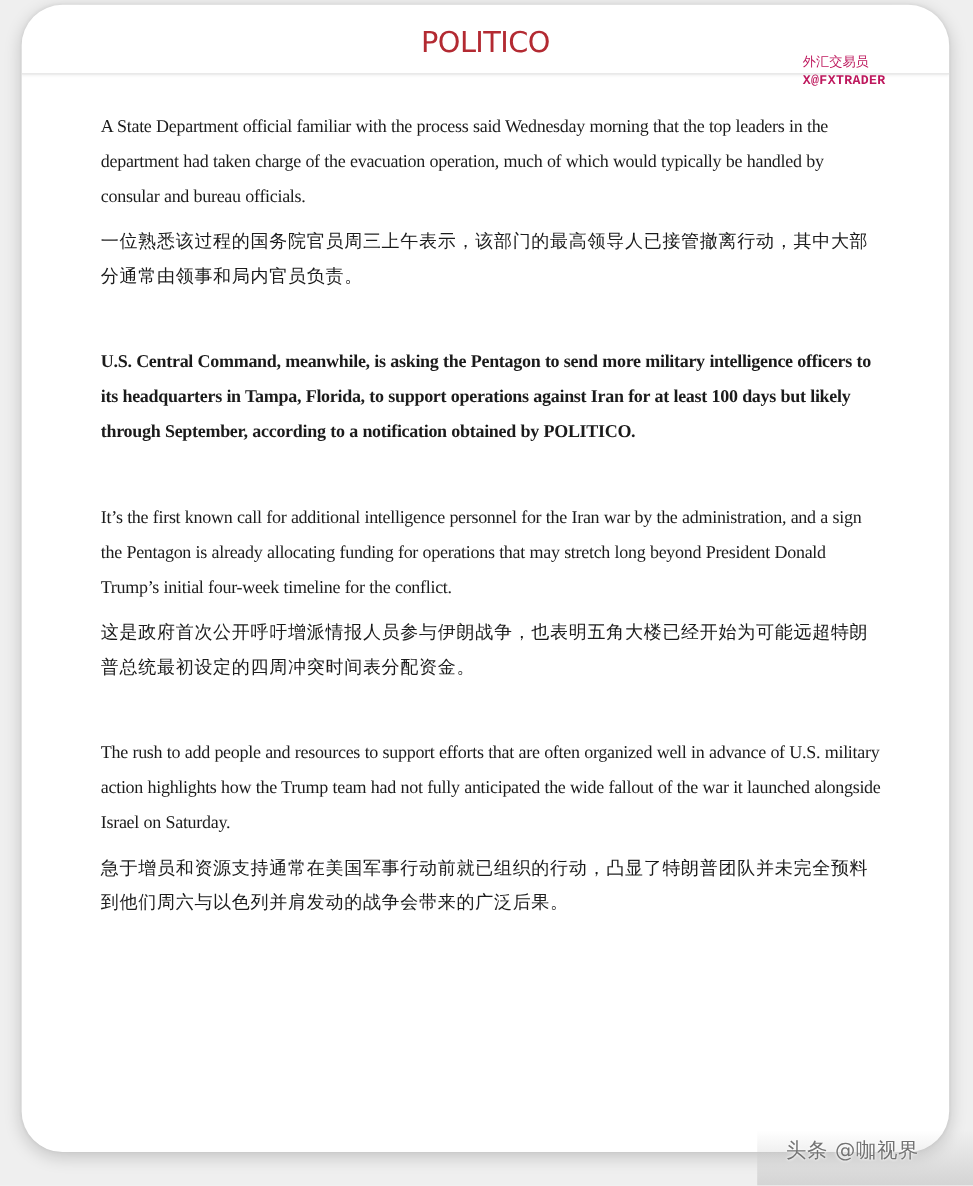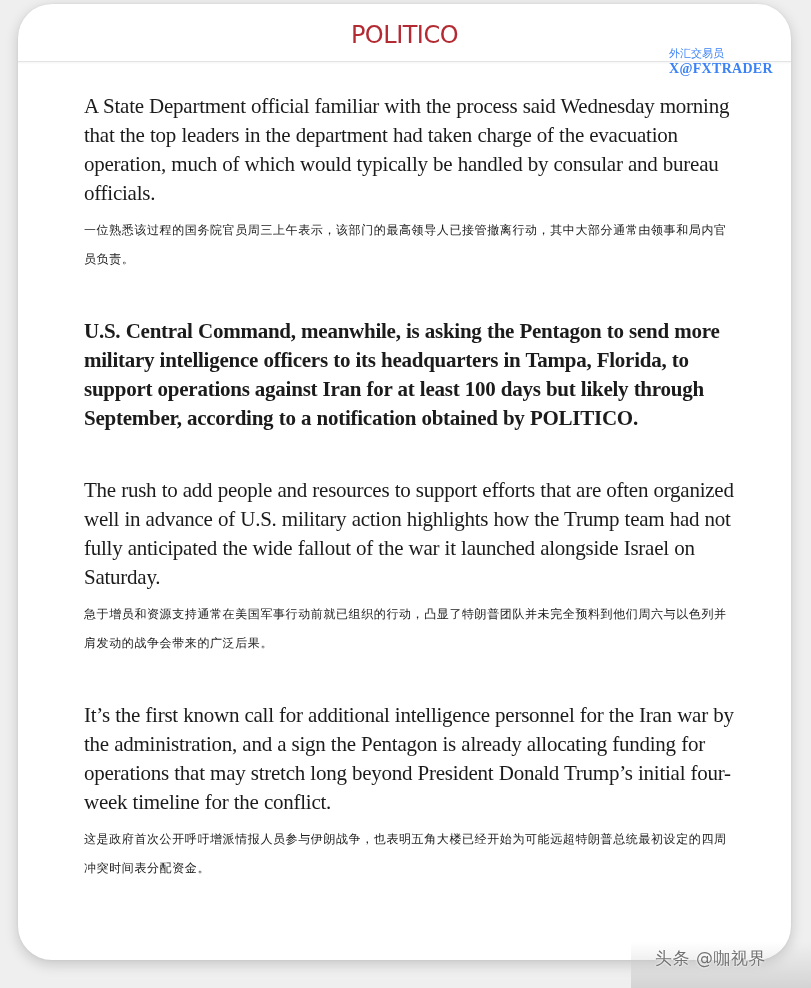--- a/index.html
+++ b/index.html
@@ -43,44 +43,44 @@
     font-family: "DejaVu Sans", "Liberation Sans", sans-serif;
     font-size: 24px;
     letter-spacing: -0.5px;
     color: #b32a32;
     line-height: 1;
   }
   .watermark {
     position: absolute;
     left: 651px;
     top: 42px;
-    font-family: Liberation Serif, serif;
-    color: #3b82f6;
+    font-family: Liberation Mono, monospace;
+    color: #be185d;
     line-height: 15px;
   }
   .watermark .wm-line1 { font-size: 11px; }
-  .watermark .wm-line2 { font-size: 14px; font-weight: bold; letter-spacing: 0.3px; }
+  .watermark .wm-line2 { font-size: 11px; font-weight: bold; letter-spacing: 0.3px; }
   .article {
     position: absolute;
     left: 66px;
     top: 88px;
     width: 650px;
   }
   .para-en {
     margin: 0;
-    font-size: 21px;
+    font-size: 15px;
     line-height: 29px;
     color: #1b1b1b;
     letter-spacing: -0.25px;
     word-spacing: 0.3px;
   }
   .para-zh {
     margin: 8px 0 0 0;
     font-family: "DejaVu Serif", "Liberation Serif", serif;
-    font-size: 12px;
+    font-size: 15px;
     line-height: 29px;
     color: #1b1b1b;
     letter-spacing: 0.6px;
   }
   .block { margin-bottom: 43px; }
   .block.b2 { margin-bottom: 43px; font-weight: bold; }
   .footer-mark {
     position: absolute;
     right: 0;
     top: 942px;
@@ -113,24 +113,24 @@
 
   <div class="article">
     <div class="block">
       <p class="para-en">A State Department official familiar with the process said Wednesday morning that the top leaders in the department had taken charge of the evacuation operation, much of which would typically be handled by consular and bureau officials.</p>
       <p class="para-zh">一位熟悉该过程的国务院官员周三上午表示，该部门的最高领导人已接管撤离行动，其中大部分通常由领事和局内官员负责。</p>
     </div>
     <div class="block b2">
       <p class="para-en">U.S. Central Command, meanwhile, is asking the Pentagon to send more military intelligence officers to its headquarters in Tampa, Florida, to support operations against Iran for at least 100 days but likely through September, according to a notification obtained by POLITICO.</p>
     </div>
     <div class="block">
+      <p class="para-en">It’s the first known call for additional intelligence personnel for the Iran war by the administration, and a sign the Pentagon is already allocating funding for operations that may stretch long beyond President Donald Trump’s initial four-week timeline for the conflict.</p>
+      <p class="para-zh">这是政府首次公开呼吁增派情报人员参与伊朗战争，也表明五角大楼已经开始为可能远超特朗普总统最初设定的四周冲突时间表分配资金。</p>
+    </div>
+    <div class="block">
       <p class="para-en">The rush to add people and resources to support efforts that are often organized well in advance of U.S. military action highlights how the Trump team had not fully anticipated the wide fallout of the war it launched alongside Israel on Saturday.</p>
       <p class="para-zh">急于增员和资源支持通常在美国军事行动前就已组织的行动，凸显了特朗普团队并未完全预料到他们周六与以色列并肩发动的战争会带来的广泛后果。</p>
-    </div>
-    <div class="block">
-      <p class="para-en">It’s the first known call for additional intelligence personnel for the Iran war by the administration, and a sign the Pentagon is already allocating funding for operations that may stretch long beyond President Donald Trump’s initial four-week timeline for the conflict.</p>
-      <p class="para-zh">这是政府首次公开呼吁增派情报人员参与伊朗战争，也表明五角大楼已经开始为可能远超特朗普总统最初设定的四周冲突时间表分配资金。</p>
     </div>
   </div>
 </div>
 
 <div class="footer-mark"></div>
 <div class="footer-text">头条 @咖视界</div>
 
 </body></html>

